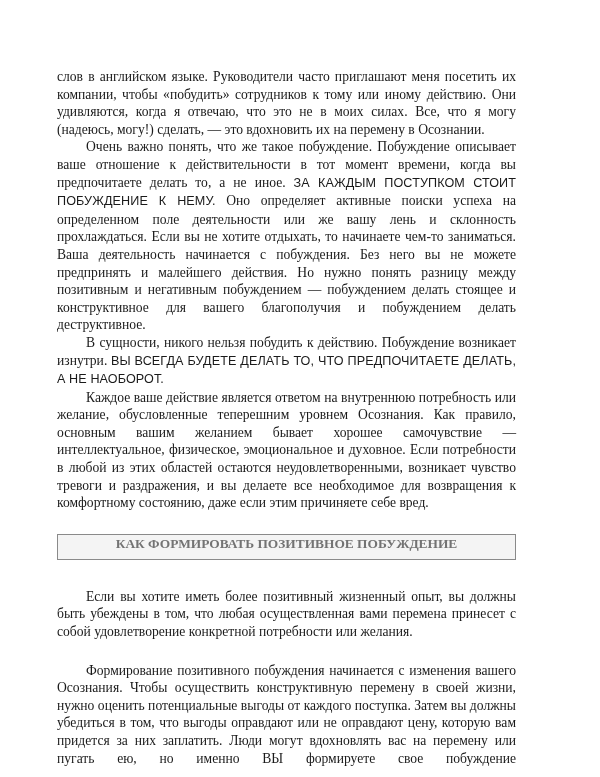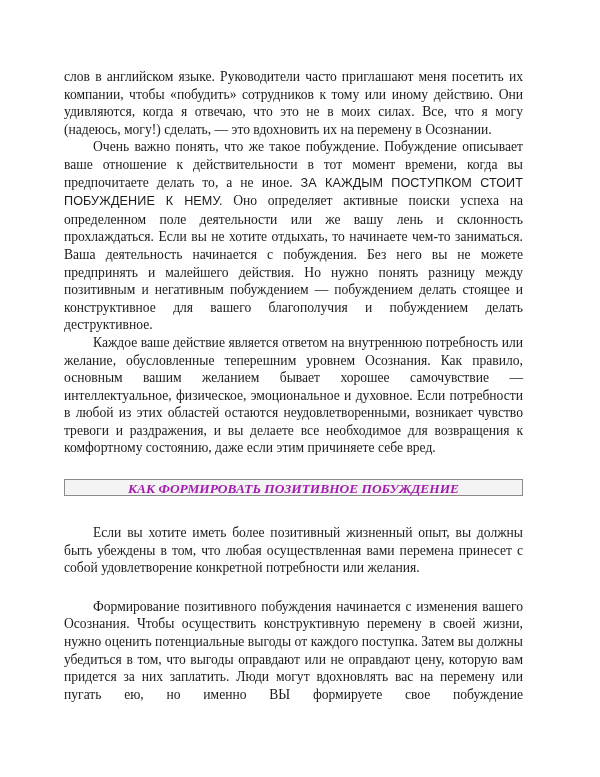--- a/index.html
+++ b/index.html
@@ -8,21 +8,21 @@
       background: #ffffff;
     }
     body {
       width: 600px;
       height: 777px;
       position: relative;
       overflow: hidden;
     }
     .page {
       position: absolute;
-      left: 64px;
+      left: 57px;
       top: 68px;
       width: 459px;
       font-family: "Liberation Serif", serif;
       font-size: 13.6px;
       line-height: 17.6px;
       color: #1a1a1a;
       text-align: justify;
     }
     .para {
       margin: 0;
@@ -33,44 +33,46 @@
     .caps {
       font-family: "Liberation Sans", sans-serif;
       font-size: 12.6px;
       letter-spacing: 0.1px;
     }
     .heading-box {
       margin-top: 22px;
       margin-bottom: 28px;
       border: 1px solid #8a8a8a;
       background: #f4f4f4;
-      height: 17px;
+      height: 26px;
       line-height: 17px;
       text-align: center;
       font-family: "Liberation Serif", serif;
       font-weight: bold;
-      font-style: italic;
       font-size: 13.4px;
-      color: #a21caf;
+      color: #737373;
       box-sizing: border-box;
     }
   </style>
 </head>
 <body>
 
 <div class="page">
 
   <p class="para noindent">
     <span>слов в английском языке. Руководители часто приглашают меня посетить их компании, чтобы «побудить» сотрудников к тому или иному действию. Они удивляются, когда я отвечаю, что это не в моих силах. Все, что я могу (надеюсь, могу!) сделать, — это вдохновить их на перемену в Осознании.</span>
   </p>
 
   <p class="para">
     <span>Очень важно понять, что же такое побуждение. Побуждение описывает ваше отношение к действительности в тот момент времени, когда вы предпочитаете делать то, а не иное. </span><span class="caps">ЗА КАЖДЫМ ПОСТУПКОМ СТОИТ ПОБУЖДЕНИЕ К НЕМУ.</span><span> Оно определяет активные поиски успеха на определенном поле деятельности или же вашу лень и склонность прохлаждаться. Если вы не хотите отдыхать, то начинаете чем-то заниматься. Ваша деятельность начинается с побуждения. Без него вы не можете предпринять и малейшего действия. Но нужно понять разницу между позитивным и негативным побуждением — побуждением делать стоящее и конструктивное для вашего благополучия и побуждением делать деструктивное.</span>
   </p>
 
+  <p class="para">
+    <span>В сущности, никого нельзя побудить к действию. Побуждение возникает изнутри. </span><span class="caps">ВЫ ВСЕГДА БУДЕТЕ ДЕЛАТЬ ТО, ЧТО ПРЕДПОЧИТАЕТЕ ДЕЛАТЬ, А НЕ НАОБОРОТ.</span>
+  </p>
 
   <p class="para">
     <span>Каждое ваше действие является ответом на внутреннюю потребность или желание, обусловленные теперешним уровнем Осознания. Как правило, основным вашим желанием бывает хорошее самочувствие — интеллектуальное, физическое, эмоциональное и духовное. Если потребности в любой из этих областей остаются неудовлетворенными, возникает чувство тревоги и раздражения, и вы делаете все необходимое для возвращения к комфортному состоянию, даже если этим причиняете себе вред.</span>
   </p>
 
   <div class="heading-box">
     <span>КАК ФОРМИРОВАТЬ ПОЗИТИВНОЕ ПОБУЖДЕНИЕ</span>
   </div>
 
   <p class="para">

